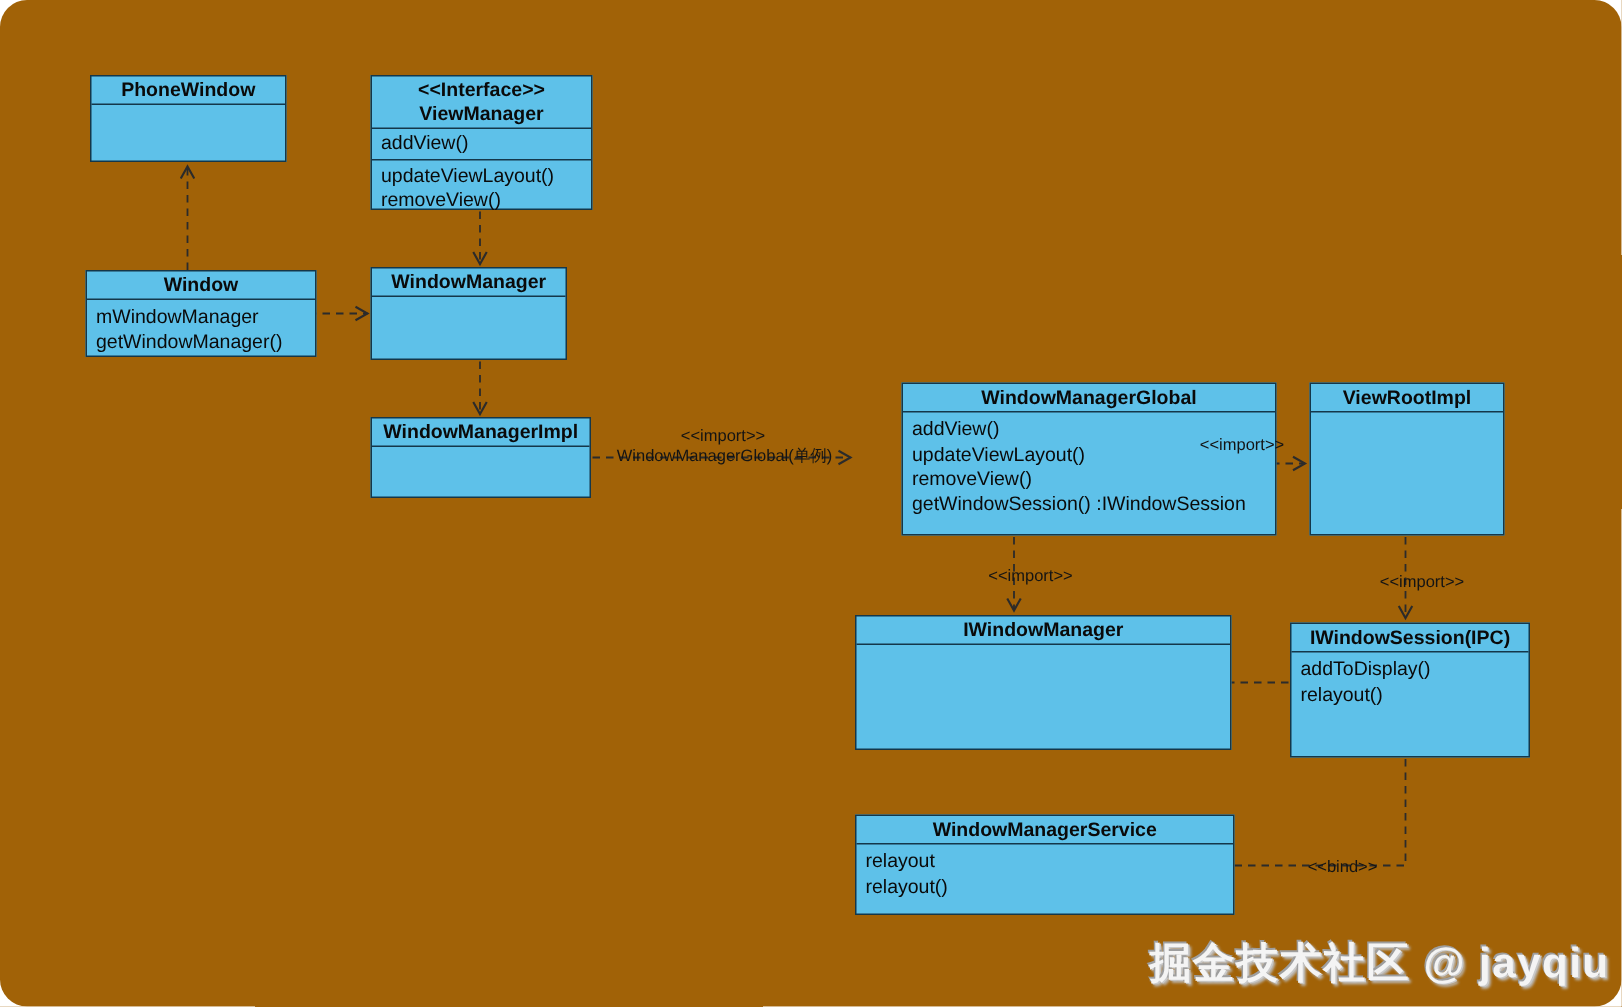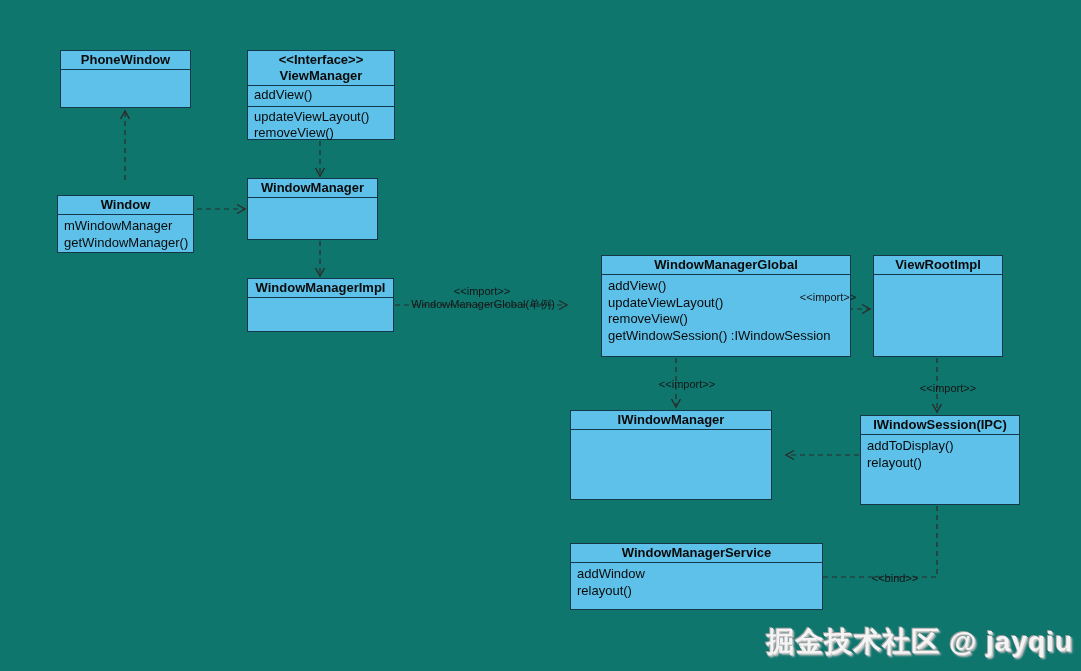--- a/index.html
+++ b/index.html
@@ -1,18 +1,18 @@
 <!DOCTYPE html>
 <html><head>
 <meta charset="utf-8">
 <style>
   html,body{margin:0;padding:0;background:#ffffff;}
   .stage{
-    position:relative;width:1081px;height:671px;background:#0f766e;overflow:hidden;
-    font-family:"Liberation Sans", sans-serif;color:#0a0a0a;
+    position:relative;width:1081px;height:671px;background:#a16207;overflow:hidden;
+    font-family:"Liberation Sans", sans-serif;color:#0a0a0a;border-radius:18px;
   }
   .edges{position:absolute;left:0;top:0;z-index:1;}
   .uml-class{
     position:absolute;z-index:2;box-sizing:border-box;
     background:#5ec1e9;border:1.6px solid #14374a;
     display:flex;flex-direction:column;
   }
   .uml-title{
     border-bottom:1.6px solid #14374a;
     font-weight:bold;font-size:13px;line-height:16px;
@@ -73,21 +73,21 @@
     </div>
     <div class="uml-sect sep">
       <div class="member">addView()</div>
     </div>
     <div class="uml-sect grow" style="padding-top:2px">
       <div class="member">updateViewLayout()</div>
       <div class="member">removeView()</div>
     </div>
   </div>
 
-  <div class="uml-class" style="left:57px;top:195px;width:137px;height:58px">
+  <div class="uml-class" style="left:57px;top:180px;width:154px;height:58px">
     <div class="uml-title">Window</div>
     <div class="uml-sect grow">
       <div class="member">mWindowManager</div>
       <div class="member">getWindowManager()</div>
     </div>
   </div>
 
   <div class="uml-class" style="left:247px;top:178px;width:131px;height:62px">
     <div class="uml-title">WindowManager</div>
     <div class="uml-sect grow"></div>
@@ -105,37 +105,37 @@
       <div class="member">updateViewLayout()</div>
       <div class="member">removeView()</div>
       <div class="member">getWindowSession() :IWindowSession</div>
     </div>
   </div>
 
   <div class="uml-class" style="left:873px;top:255px;width:130px;height:102px">
     <div class="uml-title">ViewRootImpl</div>
   </div>
 
-  <div class="uml-class" style="left:570px;top:410px;width:202px;height:90px">
+  <div class="uml-class" style="left:570px;top:410px;width:251px;height:90px">
     <div class="uml-title">IWindowManager</div>
     <div class="uml-sect grow"></div>
   </div>
 
   <div class="uml-class" style="left:860px;top:415px;width:160px;height:90px">
     <div class="uml-title">IWindowSession(IPC)</div>
     <div class="uml-sect grow">
       <div class="member">addToDisplay()</div>
       <div class="member">relayout()</div>
     </div>
   </div>
 
   <div class="uml-class" style="left:570px;top:543px;width:253px;height:67px">
     <div class="uml-title">WindowManagerService</div>
     <div class="uml-sect grow">
-      <div class="member">addWindow</div>
+      <div class="member">relayout</div>
       <div class="member">relayout()</div>
     </div>
   </div>
 
   <div class="edge-label" style="left:482px;top:285px">&lt;&lt;import&gt;&gt;</div>
   <div class="edge-label" style="left:483px;top:298px">WindowManagerGlobal(单例)</div>
   <div class="edge-label" style="left:828px;top:291px">&lt;&lt;import&gt;&gt;</div>
   <div class="edge-label" style="left:687px;top:378px">&lt;&lt;import&gt;&gt;</div>
   <div class="edge-label" style="left:948px;top:382px">&lt;&lt;import&gt;&gt;</div>
   <div class="edge-label" style="left:895px;top:572px">&lt;&lt;bind&gt;&gt;</div>

